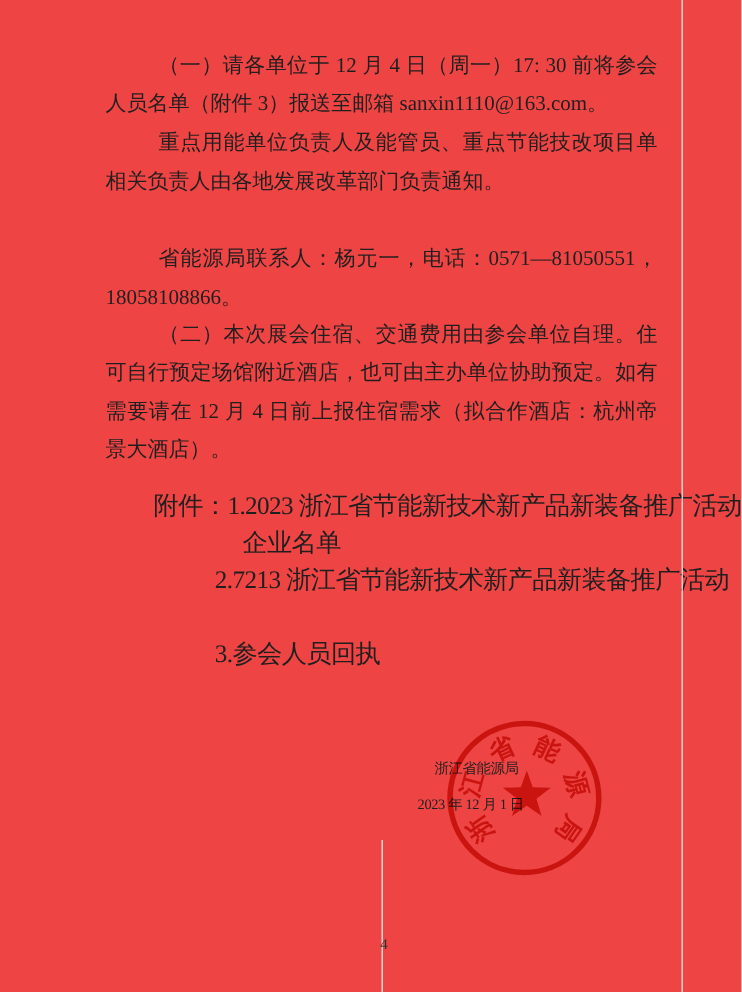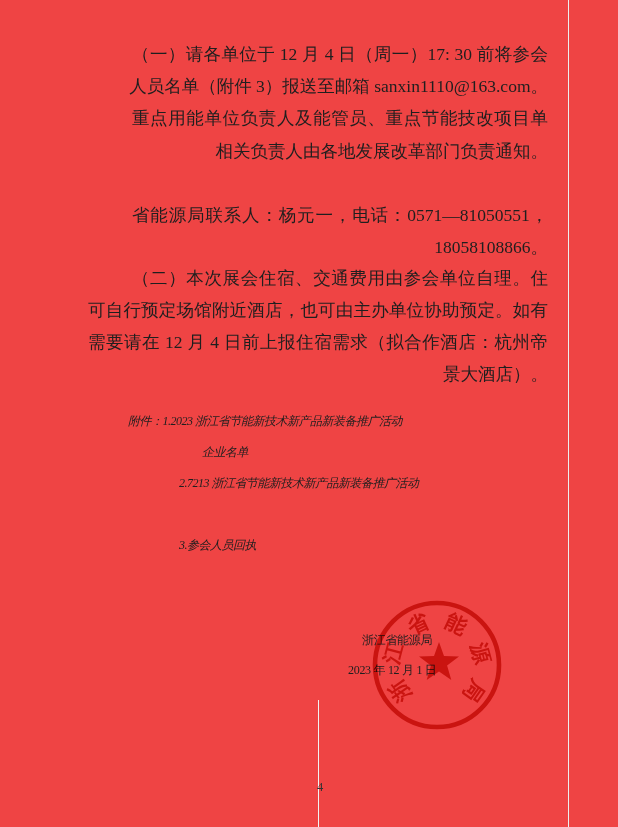--- a/index.html
+++ b/index.html
@@ -6,28 +6,28 @@
   .page {
     position:relative; width:618px; height:827px;
     background:#ef4444; overflow:hidden;
     font-family:"Liberation Serif","DejaVu Serif",serif;
     color:#1f1f1f;
   }
   
   .bl {
     position:absolute; left:88px; width:460px;
     font-size:17.5px; line-height:22px; height:22px;
-    text-align:right; white-space:nowrap;
+    text-align:left; white-space:nowrap;
   }
   .bl.full { white-space:normal; text-align:justify; text-align-last:justify; overflow:hidden; }
   .bl.ind  { padding-left:44px; width:416px; }
   
   .al {
-    position:absolute; font-size:12px; line-height:22px; height:22px;
-    letter-spacing:-0.5px; white-space:nowrap;font-style:italic;
+    position:absolute; font-size:21px; line-height:22px; height:22px;
+    letter-spacing:-0.5px; white-space:nowrap;
   }
   
   .sig { position:absolute; font-size:12px; line-height:22px; white-space:nowrap; letter-spacing:-0.3px; }
   
   .pagenum {
     position:absolute; top:780px; left:308px; width:24px;
     text-align:center; font-size:12.5px; color:#333;
   }
   
   .seal {

